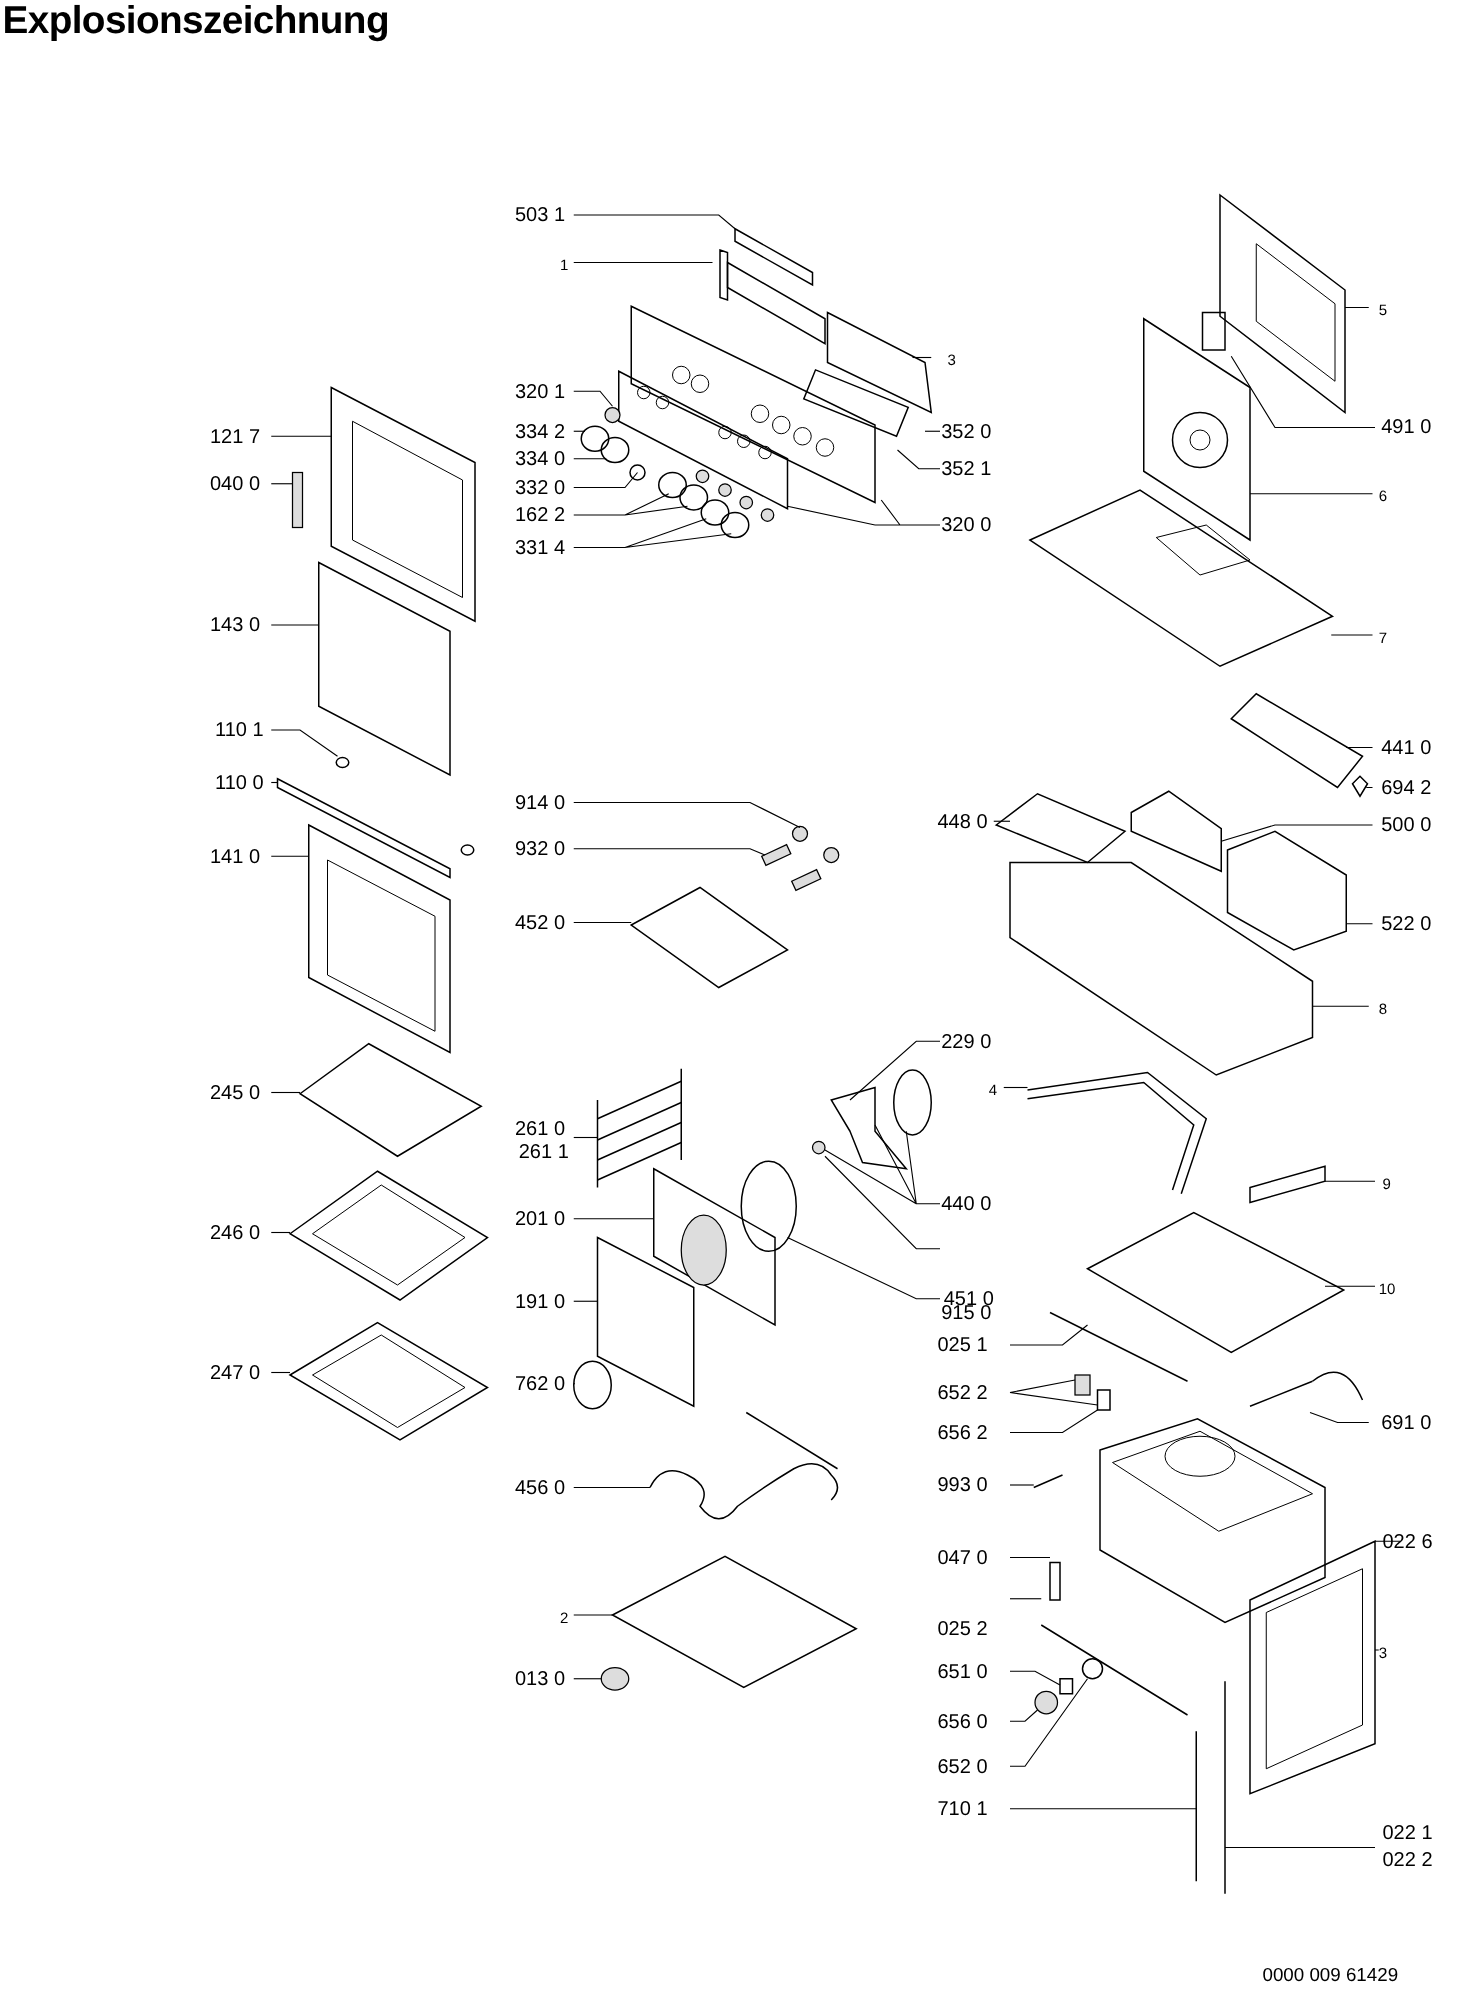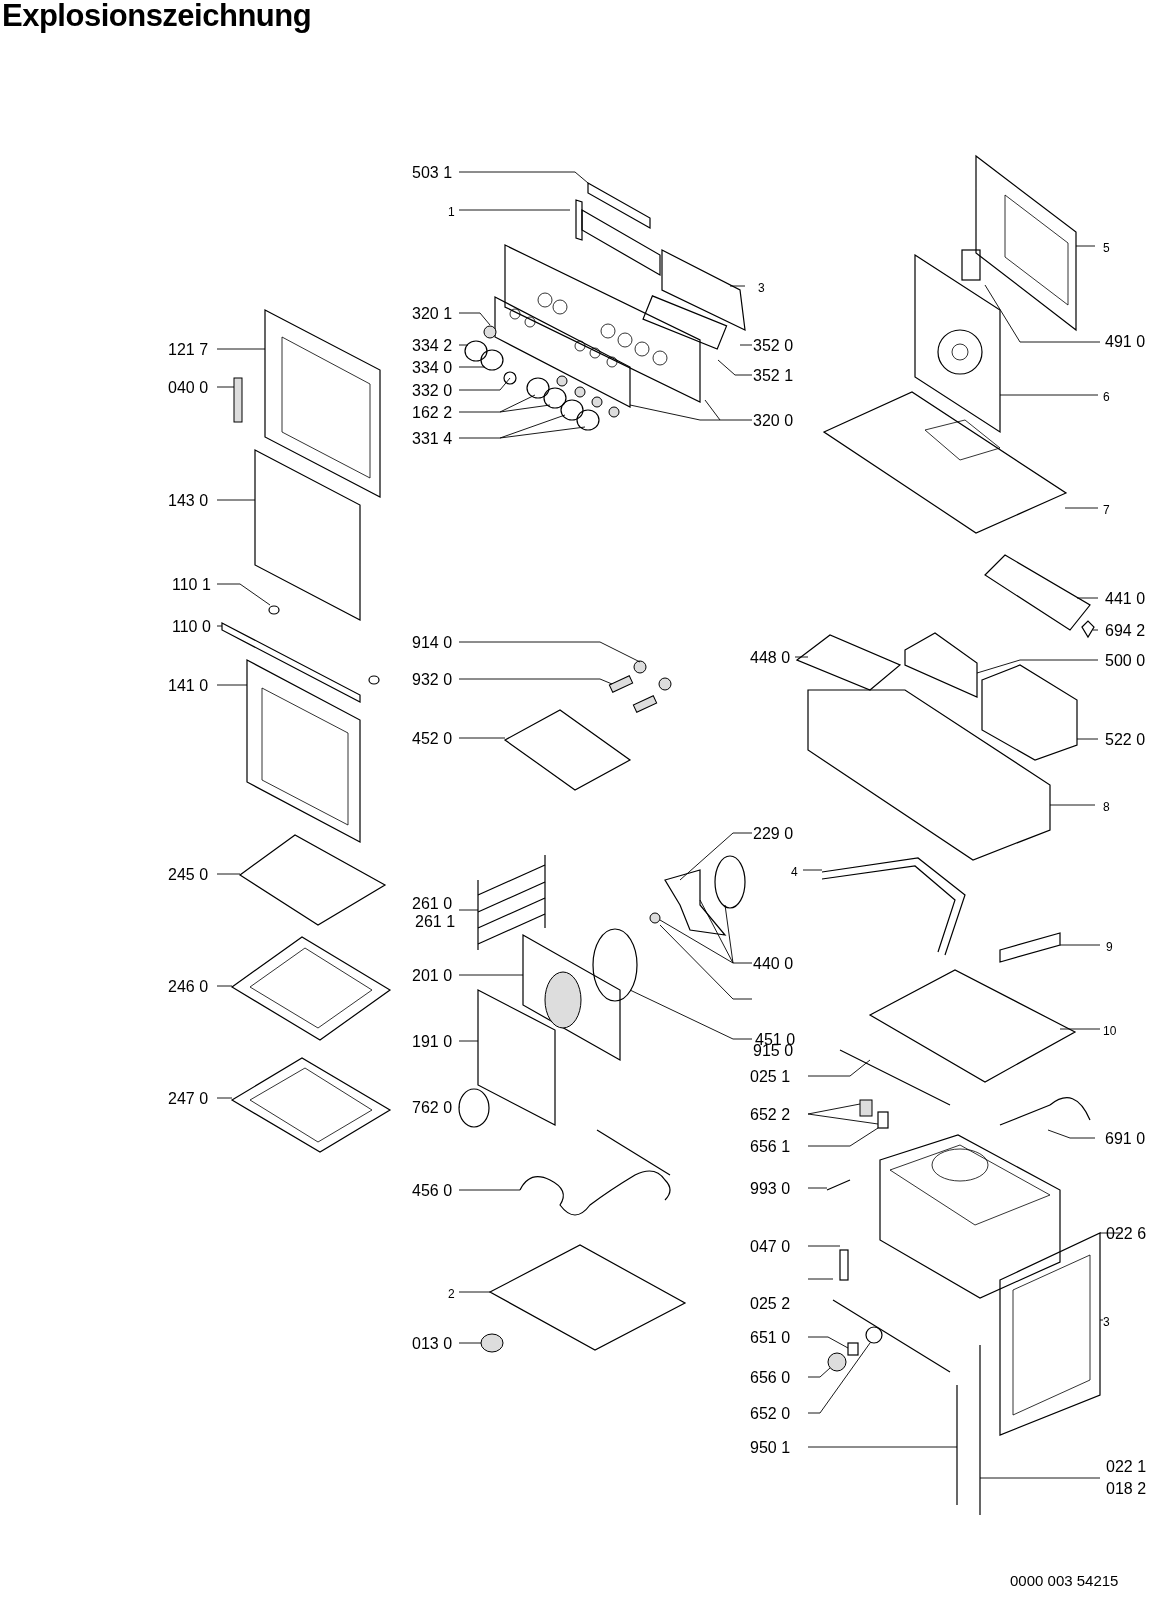--- a/index.html
+++ b/index.html
@@ -328,30 +328,30 @@
 <span class="lbl" style="left:753px;top:955px">440 0</span>
 <span class="lbl" style="left:753px;top:1042px">915 0</span>
 <span class="lbl" style="left:755px;top:1031px">451 0</span>
 <span class="lbl small" style="left:1106px;top:938px">9</span>
 <span class="lbl small" style="left:1103px;top:1022px">10</span>
 <span class="lbl" style="left:168px;top:978px">246 0</span>
 <span class="lbl" style="left:168px;top:1090px">247 0</span>
 <span class="lbl" style="left:750px;top:1068px">025 1</span>
 <span class="lbl" style="left:412px;top:1099px">762 0</span>
 <span class="lbl" style="left:750px;top:1106px">652 2</span>
-<span class="lbl" style="left:750px;top:1138px">656 1</span>
+<span class="lbl" style="left:750px;top:1138px">656 2</span>
 <span class="lbl" style="left:1105px;top:1130px">691 0</span>
 <span class="lbl" style="left:412px;top:1182px">456 0</span>
 <span class="lbl" style="left:750px;top:1180px">993 0</span>
 <span class="lbl" style="left:750px;top:1238px">047 0</span>
 <span class="lbl" style="left:1106px;top:1225px">022 6</span>
 <span class="lbl" style="left:750px;top:1295px">025 2</span>
 <span class="lbl small" style="left:448px;top:1285px">2</span>
 <span class="lbl small" style="left:1103px;top:1313px">3</span>
 <span class="lbl" style="left:412px;top:1335px">013 0</span>
 <span class="lbl" style="left:750px;top:1329px">651 0</span>
 <span class="lbl" style="left:750px;top:1369px">656 0</span>
 <span class="lbl" style="left:750px;top:1405px">652 0</span>
-<span class="lbl" style="left:750px;top:1439px">950 1</span>
+<span class="lbl" style="left:750px;top:1439px">710 1</span>
 <span class="lbl" style="left:1106px;top:1458px">022 1</span>
-<span class="lbl" style="left:1106px;top:1480px">018 2</span>
-
-<div id="docnum">0000 003 54215</div>
+<span class="lbl" style="left:1106px;top:1480px">022 2</span>
+
+<div id="docnum">0000 009 61429</div>
 
 </body></html>

